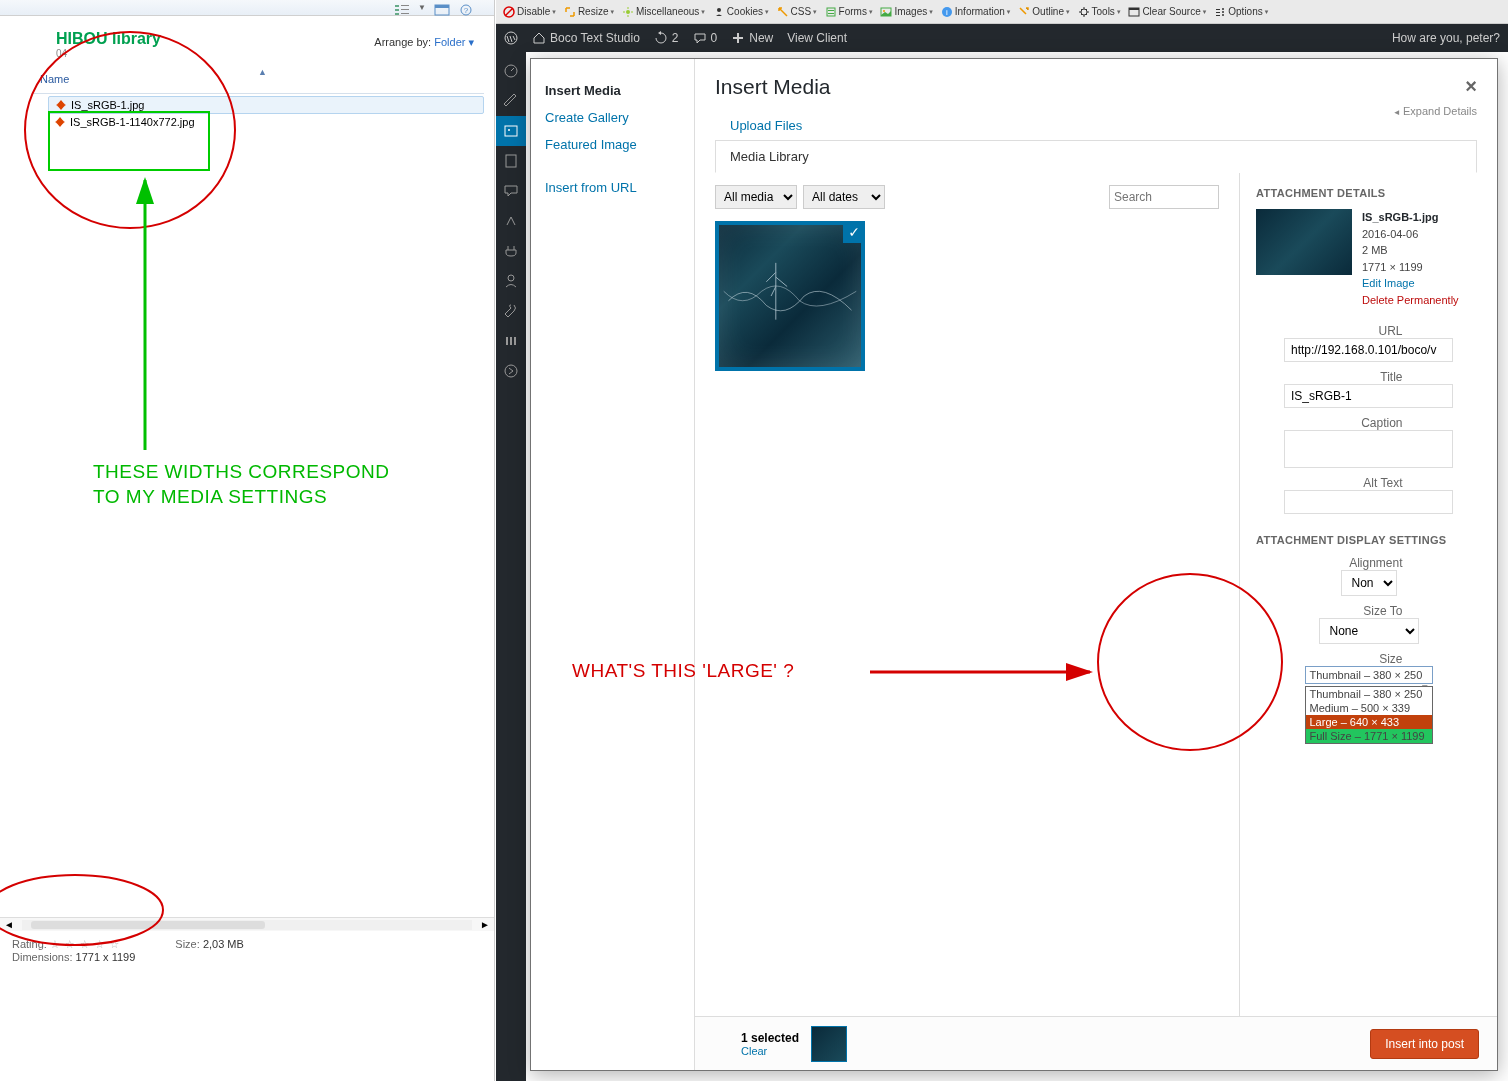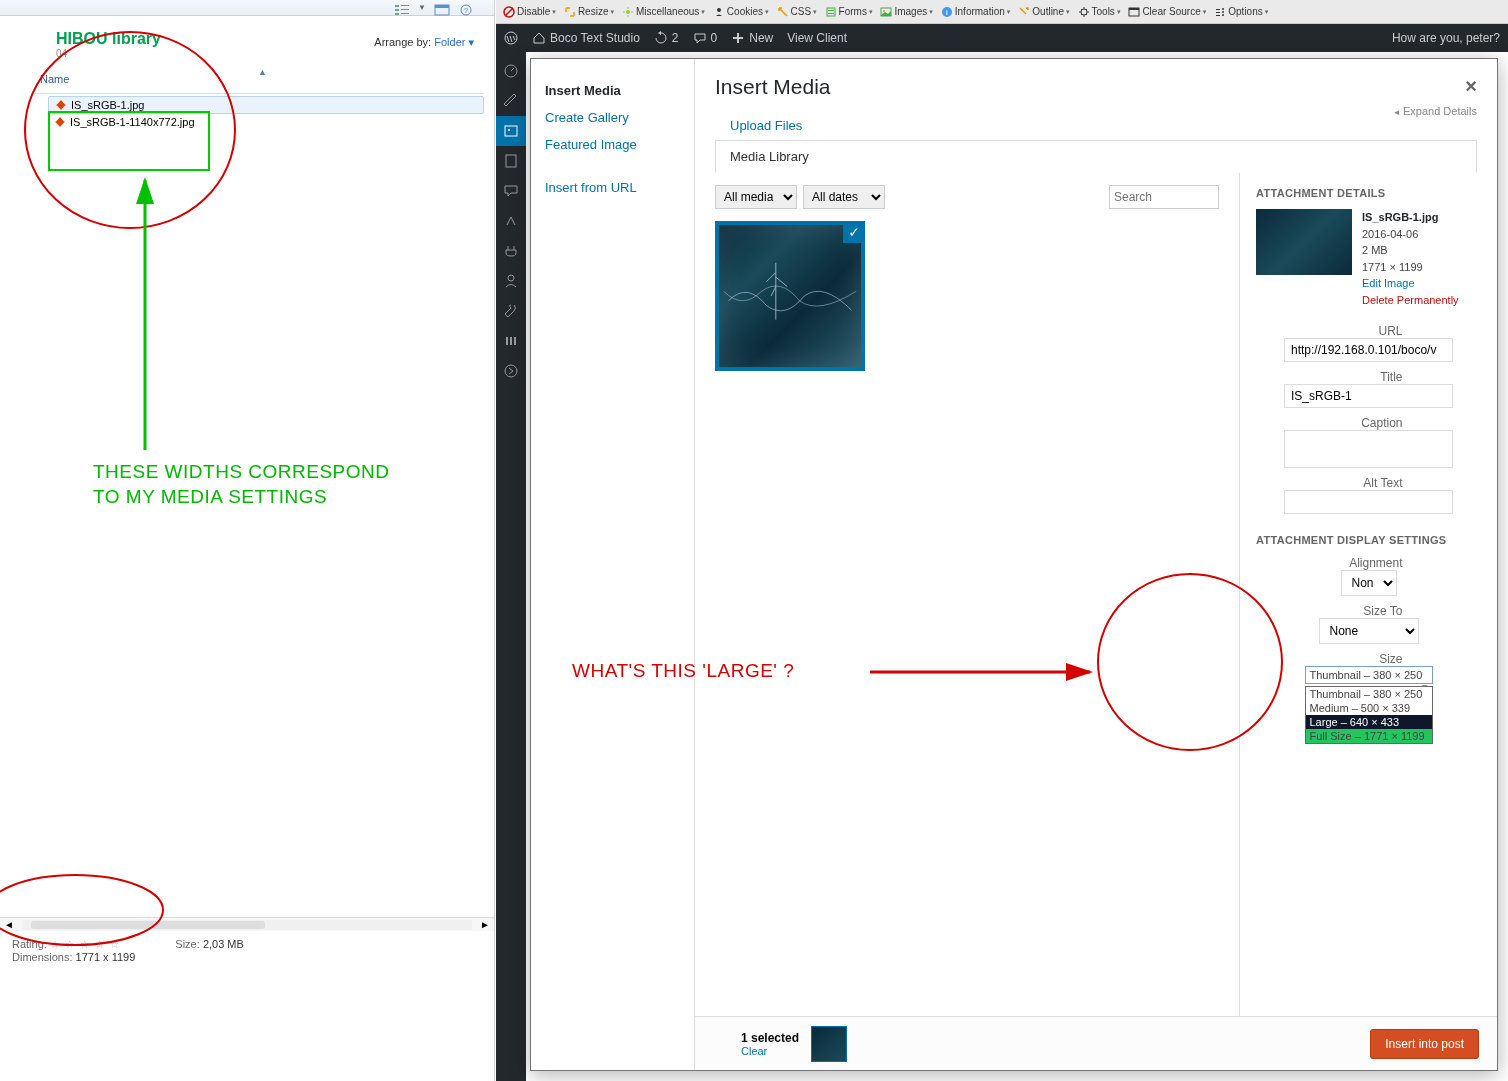--- a/index.html
+++ b/index.html
@@ -86,21 +86,21 @@
 .field-row label { width: 76px; text-align: right; margin-right: 8px; color: #666; font-size: 12px; }
 .field-row input, .field-row textarea, .field-row select { flex: 1; border: 1px solid #ddd; padding: 4px 6px; font-size: 12px; background: #fff; }
 .field-row textarea { height: 40px; resize: none; }
 .field-row.small select { flex: none; width: 56px; }
 
 .display-settings { margin-top: 20px; }
 .size-dropdown-wrap { position: relative; }
 .size-select { width: 128px; border: 1px solid #7a9fc7; padding: 2px 4px; font-size: 11px; background: #fff; }
 .size-options { position: absolute; left: 0; top: 20px; width: 128px; border: 1px solid #666; background: #fff; font-size: 11px; z-index: 10; }
 .size-options .opt { padding: 1px 4px; }
-.size-options .opt.hl { background: #0f172a; color: #fff; }
+.size-options .opt.hl { background: #c2410c; color: #fff; }
 .size-options .opt.hl2 { background: #22c55e; }
 
 .modal-footer { height: 54px; border-top: 1px solid #ddd; display: flex; align-items: center; padding: 0 18px; background: #fcfcfc; }
 .selected-info { font-size: 12px; margin-left: 28px; }
 .selected-info .count { font-weight: 600; }
 .selected-info .clear { color: #0073aa; font-size: 11px; }
 .footer-thumb { width: 36px; height: 36px; background: linear-gradient(135deg,#0a2a3a,#1a4a5a); border: 1px solid #0073aa; margin-left: 12px; }
 .insert-btn { margin-left: auto; background: #d54e21; color: #fff; border: 1px solid #b33a11; padding: 7px 14px; font-size: 12px; border-radius: 3px; }
 
 

